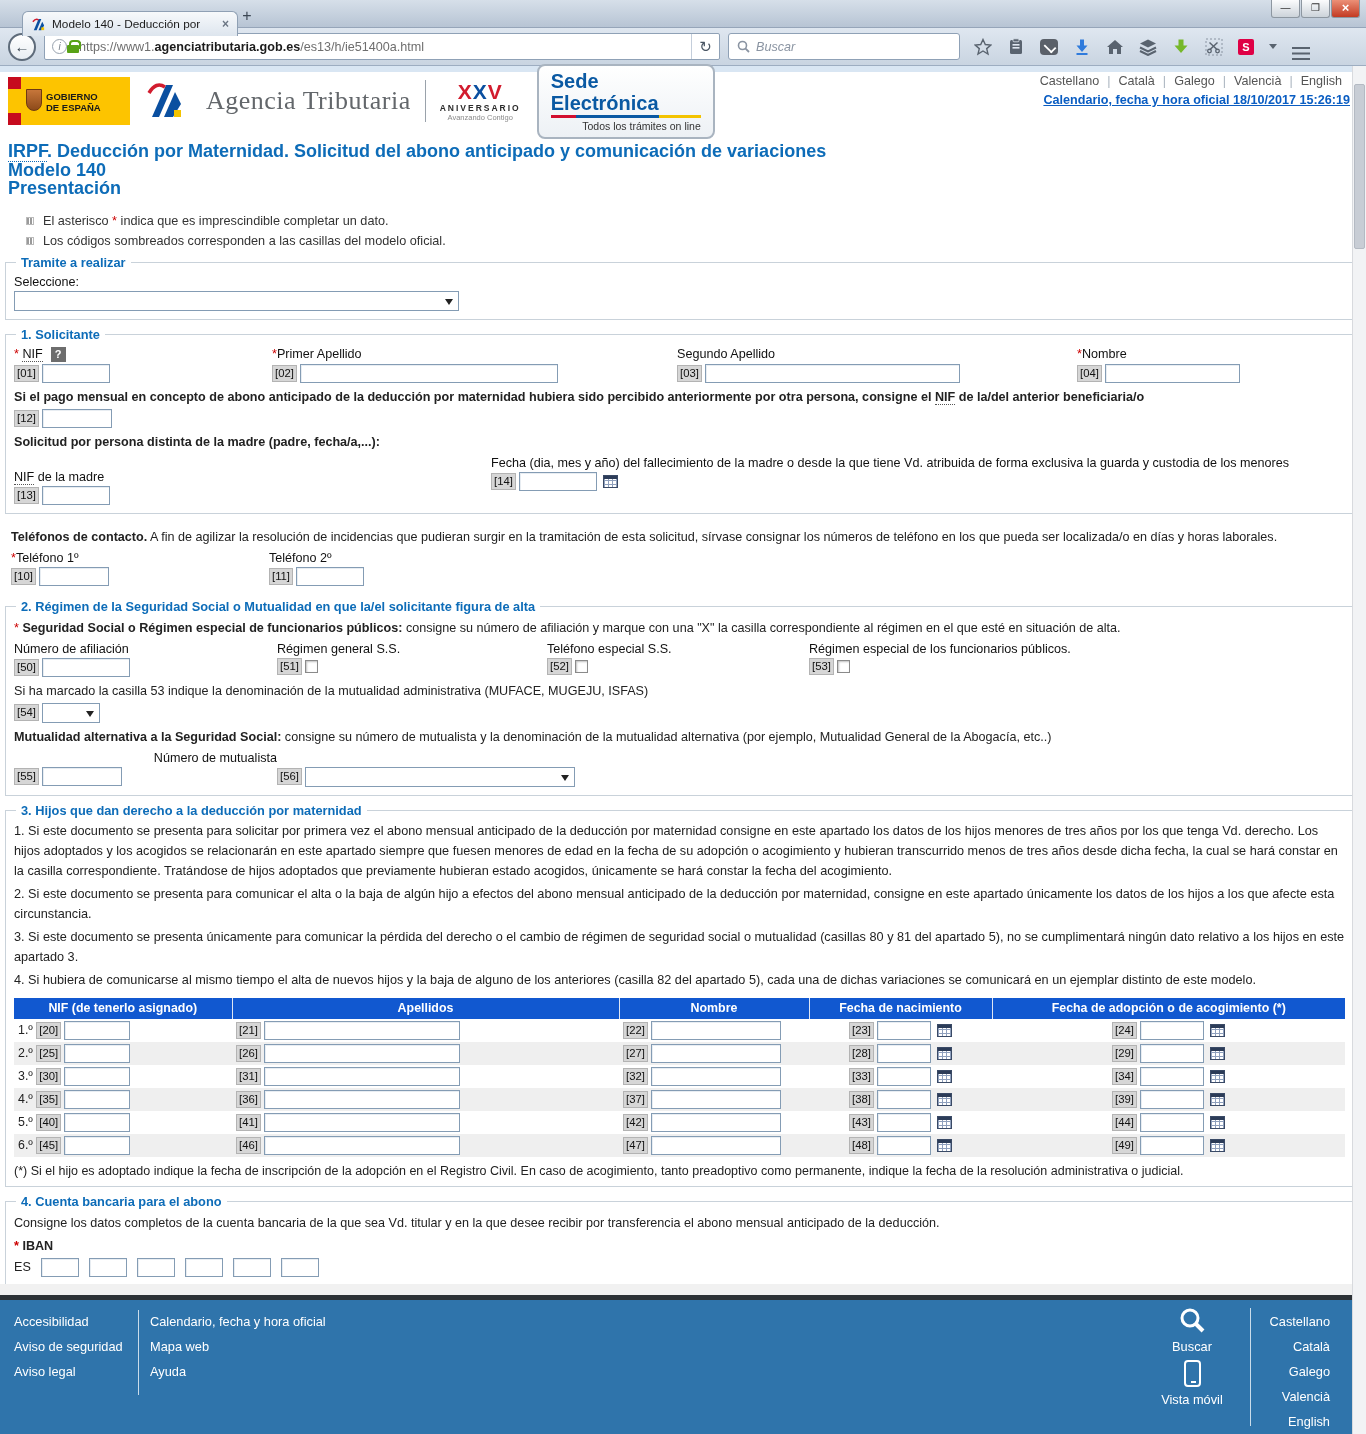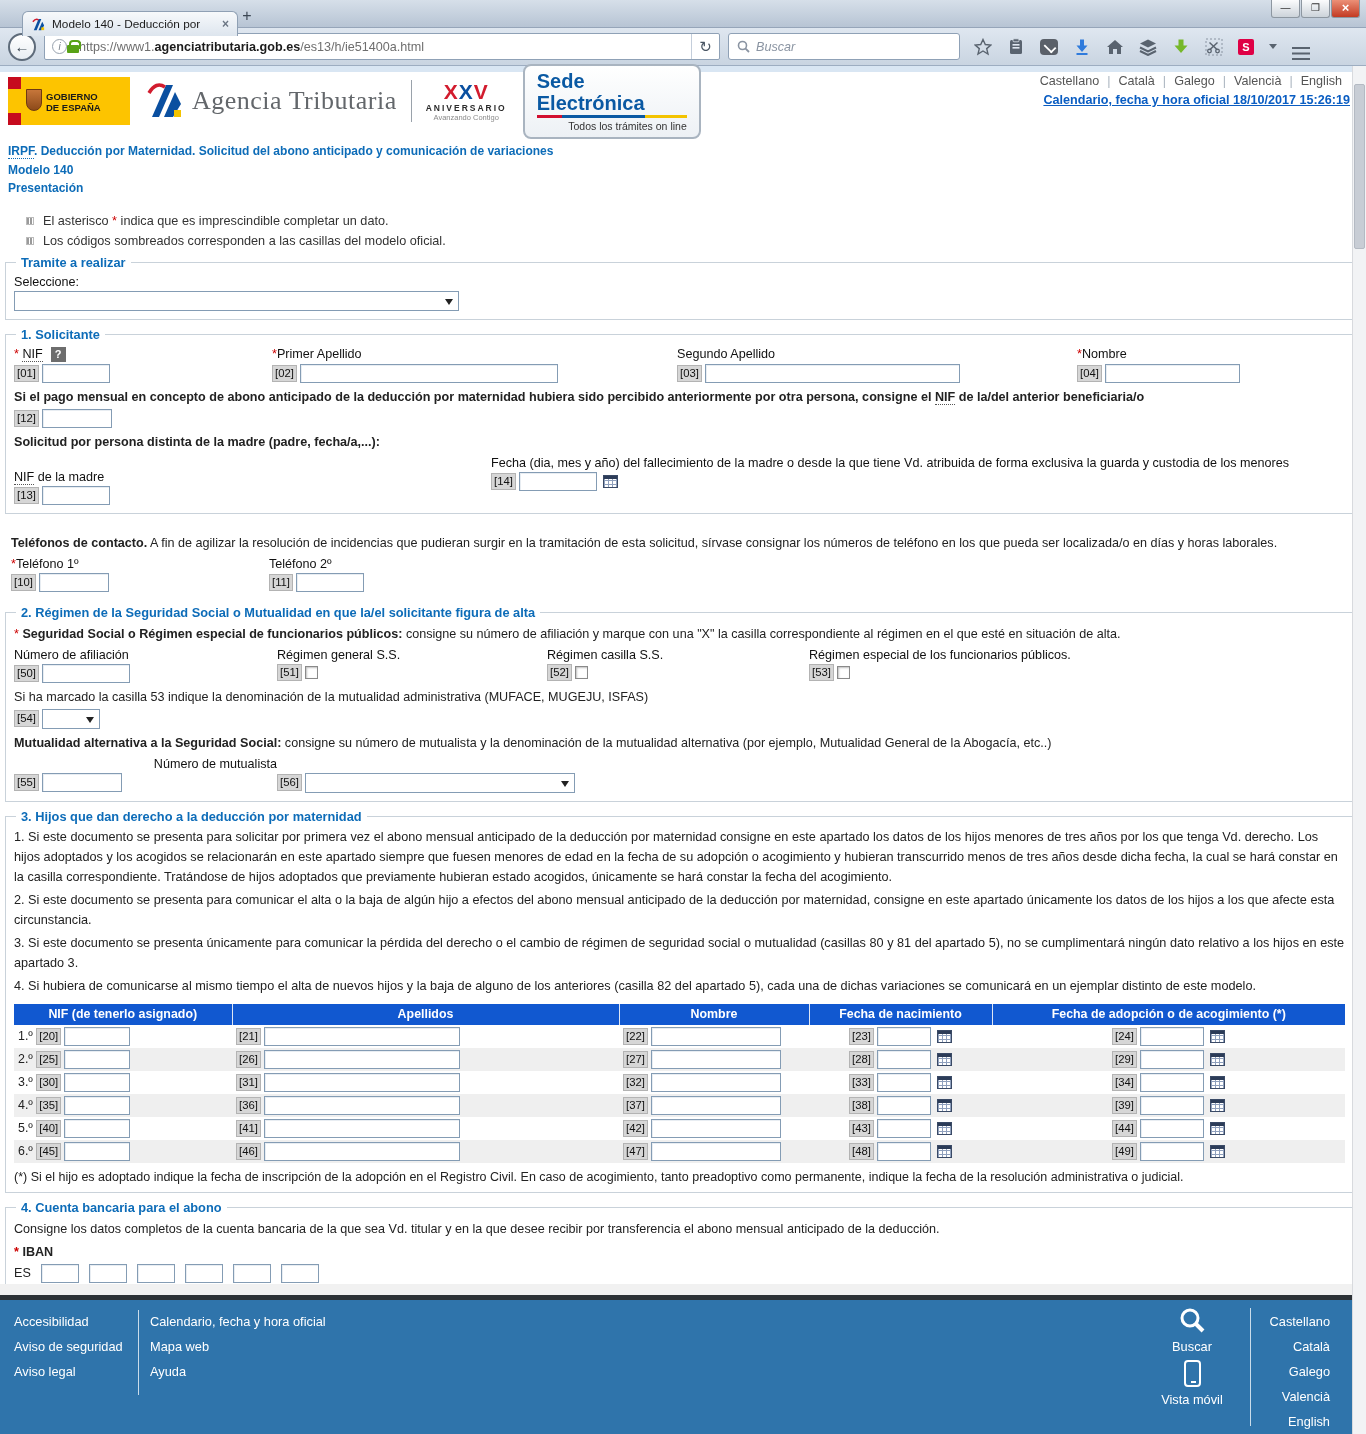--- a/index.html
+++ b/index.html
@@ -90,41 +90,41 @@
   
   .topstrip{ height:6px; background:#d9e6f3;}
   .masthead{ height:56px; position:relative; padding:4px 8px 0;}
   .logos{ display:flex; align-items:center; height:50px;}
   .gob{ display:flex; width:122px; height:48px; background:#fdc400; overflow:hidden;}
   .gob-flag{ width:13px; height:100%;
     background:linear-gradient(#c60b1e 0 25%, #fdc400 25% 75%, #c60b1e 75% 100%);}
   .gob-crest{ width:16px; height:22px; margin:12px 4px 0 5px; background:linear-gradient(#c6763a,#8d4a1a);
     border-radius:0 0 8px 8px; border:1px solid #6e3a12;}
   .gob-text{ font-size:9.5px; font-weight:bold; color:#1a1a1a; line-height:11px; margin-top:14px;}
-  .aeat{ display:flex; align-items:center; margin-left:14px; gap:4px;}
+  .aeat{ display:flex; align-items:center; margin-left:14px; gap:18px;}
   .aeat-name{ font-family:"Liberation Serif", serif; font-size:26px; color:#63676b; letter-spacing:.5px;}
   .logo-div{ width:1px; height:42px; background:#9aa2ab; margin:0 14px;}
   .xxv{ text-align:center; line-height:1;}
   .xxv-main{ font-size:21px; font-weight:bold; letter-spacing:1px;}
   .xxv-r{color:#d21c2e;} .xxv-b{color:#0a4fa0;}
   .xxv-sub{ font-size:8.5px; font-weight:bold; color:#2b2b2b; letter-spacing:2px; margin-top:2px;}
   .xxv-tag{ font-size:7.5px; color:#8a8a8a; margin-top:2px;}
   .sede{ margin-left:16px; border:2px solid #a9b4c0; border-radius:8px;
     background:linear-gradient(#ffffff,#edf1f5); padding:4px 12px 5px; width:178px;}
   .sede-title{ color:#0a59a3; font-weight:bold; font-size:20px; line-height:22px;}
   .sede-bar{ height:3px; margin-top:1px;
     background:linear-gradient(90deg,#d20f2f 0 17%, #0a59a3 17% 72%, #f3c300 72% 100%);}
   .sede-sub{ font-size:10.5px; color:#333; text-align:right; margin-top:2px;}
   .head-right{ position:absolute; right:16px; top:2px; text-align:right;}
   .langs{ color:#555; font-size:12.6px;}
   .langs a{ color:#555; text-decoration:none; padding:0 8px;}
   .langs .sep{ color:#aab4bf;}
   .datetime{ color:#0a5dc2; font-weight:bold; font-size:12.6px; margin-top:5px; display:inline-block;}
   
-  .titleblock{ margin:14px 0 0 8px; color:#0d6cb8; font-weight:bold; font-size:12px; line-height:18.5px;}
+  .titleblock{ margin:14px 0 0 8px; color:#0d6cb8; font-weight:bold; font-size:18px; line-height:18.5px;}
   .abbr-dot{ border-bottom:1px dotted #0d6cb8;}
   .bullets{ margin:16px 0 0 26px;}
   .bullet{ display:flex; align-items:center; gap:9px; margin-bottom:6px; color:#333; font-size:12.7px;}
   .bullet-ic{ width:8px; height:8px; flex:0 0 8px;
     background:repeating-linear-gradient(90deg,#9a9a9a 0 2px,#fff 2px 3px),
                repeating-linear-gradient(#9a9a9a 0 2px,#fff 2px 3px); border:1px solid #bbb;}
   .red{ color:#cc0000;}
   
   fieldset{ border:1px solid #c9d2da; margin:7px 12px 0 5px; padding:0 8px 8px; position:relative;}
   legend{ padding:0 5px; margin-left:2px; color:#0d6cb8; font-weight:bold; font-size:12.8px;}
@@ -355,38 +355,38 @@
       <span class="chip">[13]</span><input class="tbx" style="width: 68px;">
     </div>
     <div>
       <span class="lb">Fecha (dia, mes y año) del fallecimiento de la madre o desde la que tiene Vd. atribuida de forma exclusiva la guarda y custodia de los menores</span>
       <span class="chip">[14]</span><input class="tbx" style="width: 78px;"><span class="cal"></span>
     </div>
   </div>
 </fieldset>
 
 <div class="plain">
-  <div class="txt" style="margin-top:14px"><span class="bold">Teléfonos de contacto.</span><span> A fin de agilizar la resolución de incidencias que pudieran surgir en la tramitación de esta solicitud, sírvase consignar los números de teléfono en los que pueda ser localizada/o en días y horas laborales.</span></div>
+  <div class="txt" style="margin-top:8px"><span class="bold">Teléfonos de contacto.</span><span> A fin de agilizar la resolución de incidencias que pudieran surgir en la tramitación de esta solicitud, sírvase consignar los números de teléfono en los que pueda ser localizada/o en días y horas laborales.</span></div>
   <div class="grid2a">
     <span class="lb"><span class="red">*</span><span>Teléfono 1º</span></span>
     <span class="lb">Teléfono 2º</span>
   </div>
   <div class="grid2a">
     <span><span class="chip">[10]</span><input class="tbx" style="width: 70px;"></span>
     <span><span class="chip">[11]</span><input class="tbx" style="width: 68px;"></span>
   </div>
 </div>
 
 <fieldset>
   <legend>2. Régimen de la Seguridad Social o Mutualidad en que la/el solicitante figura de alta</legend>
   <div class="txt"><span class="red">*</span> <span class="bold">Seguridad Social o Régimen especial de funcionarios públicos:</span><span> consigne su número de afiliación y marque con una "X" la casilla correspondiente al régimen en el que esté en situación de alta.</span></div>
   <div class="grid4b">
     <span class="lb">Número de afiliación</span>
     <span class="lb">Régimen general S.S.</span>
-    <span class="lb">Régimen casilla S.S.</span>
+    <span class="lb">Teléfono especial S.S.</span>
     <span class="lb">Régimen especial de los funcionarios públicos.</span>
   </div>
   <div class="grid4b">
     <span><span class="chip">[50]</span><input class="tbx" style="width: 88px;"></span>
     <span><span class="chip">[51]</span><span class="cb"></span></span>
     <span><span class="chip">[52]</span><span class="cb"></span></span>
     <span><span class="chip">[53]</span><span class="cb"></span></span>
   </div>
   <div class="txt">Si ha marcado la casilla 53 indique la denominación de la mutualidad administrativa (MUFACE, MUGEJU, ISFAS)</div>
   <div style="margin-top:3px;">

